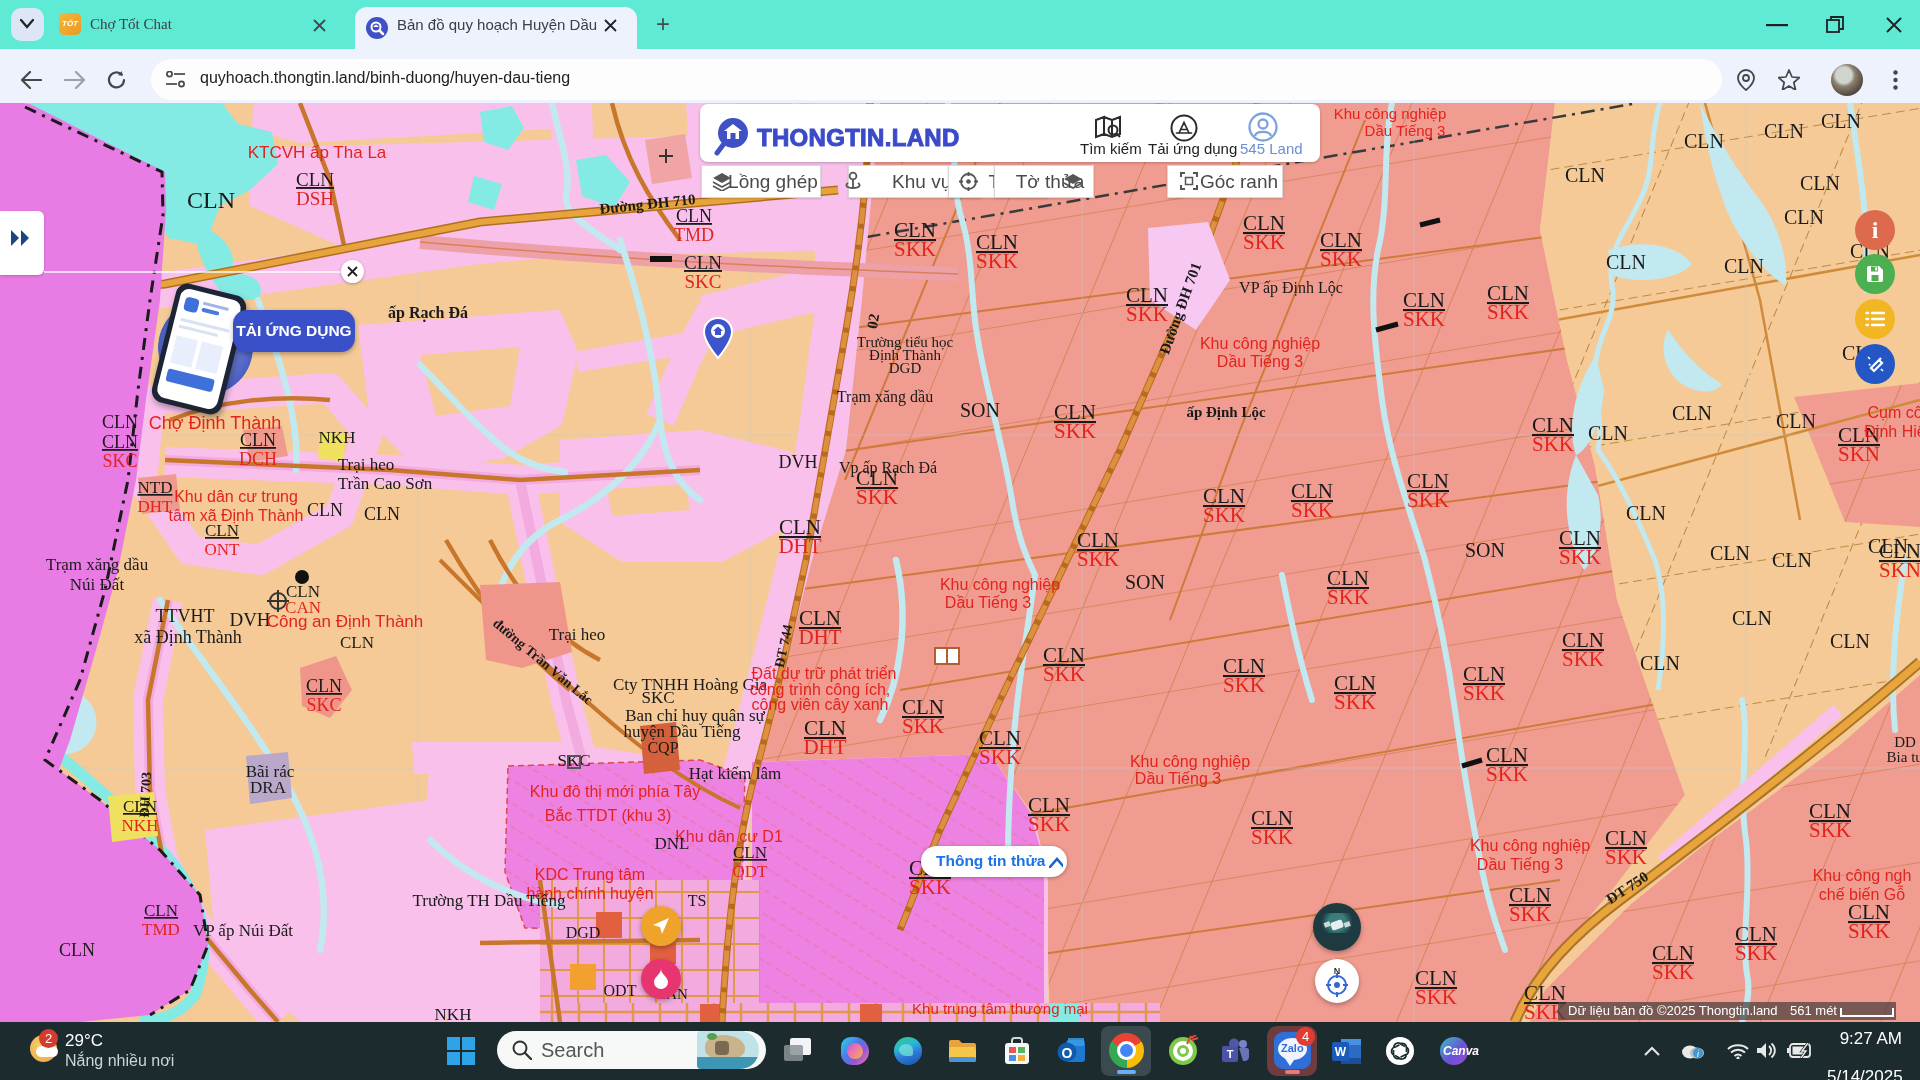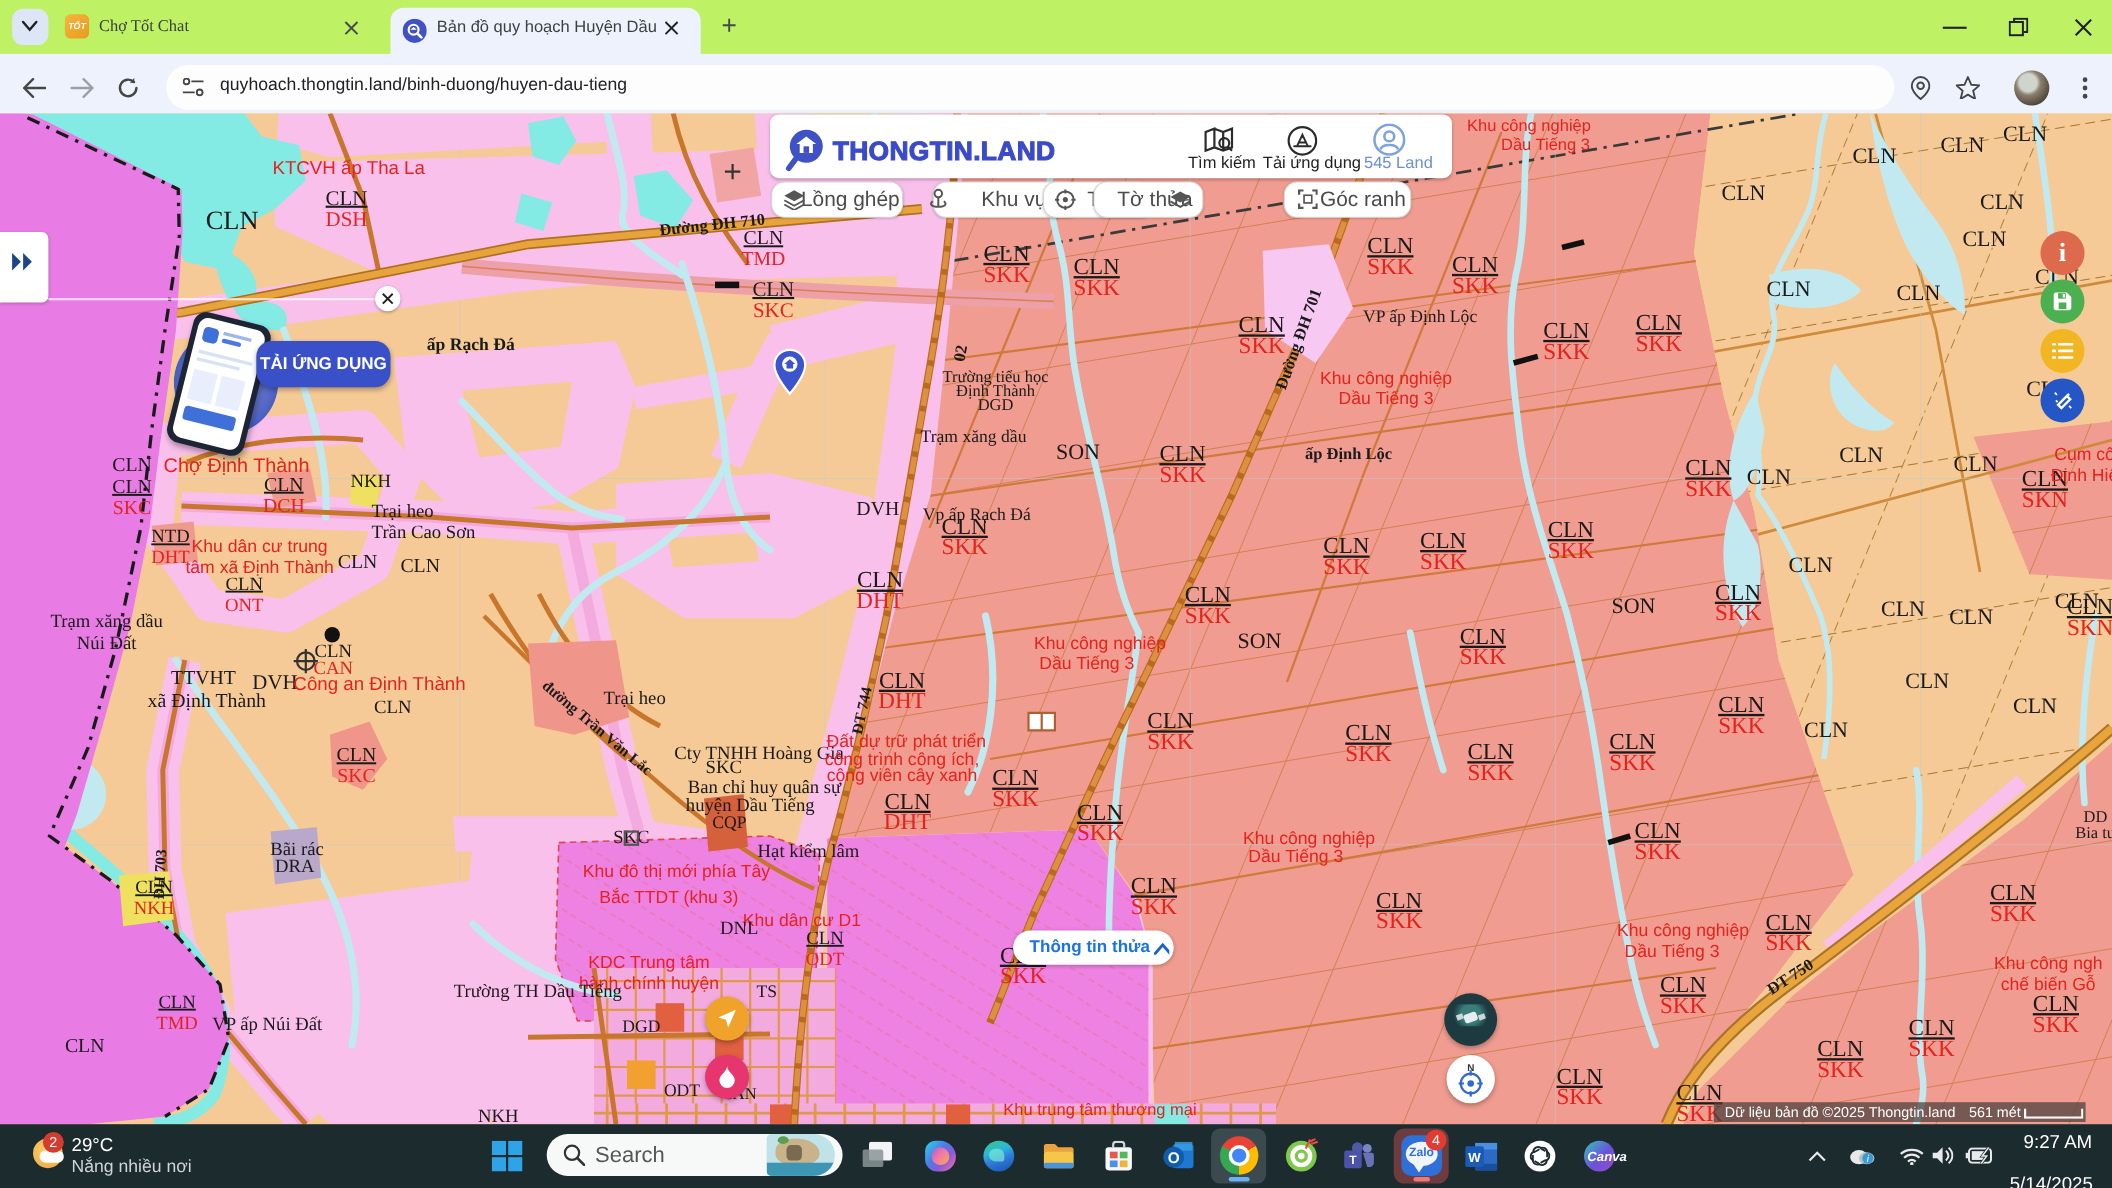--- a/index.html
+++ b/index.html
@@ -1,34 +1,34 @@
 <!DOCTYPE html>
 <html><head>
 <meta charset="utf-8">
 <style>
   * { margin:0; padding:0; box-sizing:border-box; }
   html,body { width:1920px; height:1080px; overflow:hidden; font-family:"Liberation Sans", sans-serif; }
   #stage { position:relative; width:1920px; height:1080px; background:#f5ca96; }
   .abs { position:absolute; }
   
-  #tabstrip { position:absolute; left:0; top:0; width:1920px; height:49px; background:#bef264; }
+  #tabstrip { position:absolute; left:0; top:0; width:1920px; height:49px; background:#5eead4; }
   #tabsearch { position:absolute; left:11px; top:8px; width:33px; height:33px; border-radius:10px; background:#dde6f6; }
   #tab1icon { position:absolute; left:59px; top:13px; width:22px; height:22px; border-radius:5px; background:linear-gradient(135deg,#f5b63c,#e89a20); }
   #tab1icon span { position:absolute; left:3px; top:6px; font-size:8px; font-weight:bold; color:#fff; font-style:italic; }
   .tabtitle { position:absolute; top:16px; font-size:15px; color:#3c4043; white-space:nowrap; }
   #activetab { position:absolute; left:355px; top:7px; width:282px; height:42px; background:#eef2fc; border-radius:12px 12px 0 0; }
   #plusbtn { position:absolute; left:652px; top:14px; width:22px; height:22px; color:#45494d; font-size:24px; line-height:20px; text-align:center;}
   #toolbar { position:absolute; left:0; top:49px; width:1920px; height:54px; background:#eef2fc; }
   #urlpill { position:absolute; left:151px; top:59px; width:1571px; height:41px; background:#fdfdfe; border-radius:21px; }
   #urltext { position:absolute; left:200px; top:69px; font-size:16px; color:#202124; }
   
   #taskbar { position:absolute; left:0; top:1022px; width:1920px; height:58px; background:#1c2b2e; }
   
   #hdrpanel { position:absolute; left:700px; top:104px; width:620px; height:58px; background:#fff; border-radius:8px; box-shadow:0 1px 3px rgba(0,0,0,.25); }
-  .mapbtn { position:absolute; top:165px; height:33px; background:#fff; border:1px solid #d7d7d7; border-radius:12px; color:#4a4a4a; font-size:19px; line-height:31px; text-align:center; box-shadow:0 1px 2px rgba(0,0,0,.15); white-space:nowrap; }
+  .mapbtn { position:absolute; top:165px; height:33px; background:#fff; border:1px solid #d7d7d7; border-radius:0; color:#4a4a4a; font-size:19px; line-height:31px; text-align:center; box-shadow:0 1px 2px rgba(0,0,0,.15); white-space:nowrap; }
   .fab { position:absolute; left:1855px; width:40px; height:40px; border-radius:50%; display:flex; align-items:center; justify-content:center; }
   #botpanel { position:absolute; left:705px; top:879px; width:598px; height:121px; background:#fff; border-radius:14px; box-shadow:0 2px 8px rgba(0,0,0,.3); }
   #ttpill { position:absolute; left:921px; top:846px; width:146px; height:31px; white-space:nowrap; background:#fff; border-radius:17px; box-shadow:0 1px 4px rgba(0,0,0,.3); color:#1a73e8; font-weight:bold; font-size:15.5px; text-align:left; line-height:30px; }
   #attrib { position:absolute; left:1558px; top:1002px; width:338px; height:18px; background:rgba(74,62,60,.72); color:#fff; font-size:13px; line-height:18px;text-align:right; }
 </style>
 </head>
 <body>
 <div id="stage">
 
   <svg id="map" style="position:absolute;left:0;top:103px" width="1920" height="919" viewBox="0 103 1920 919" preserveAspectRatio="none">

